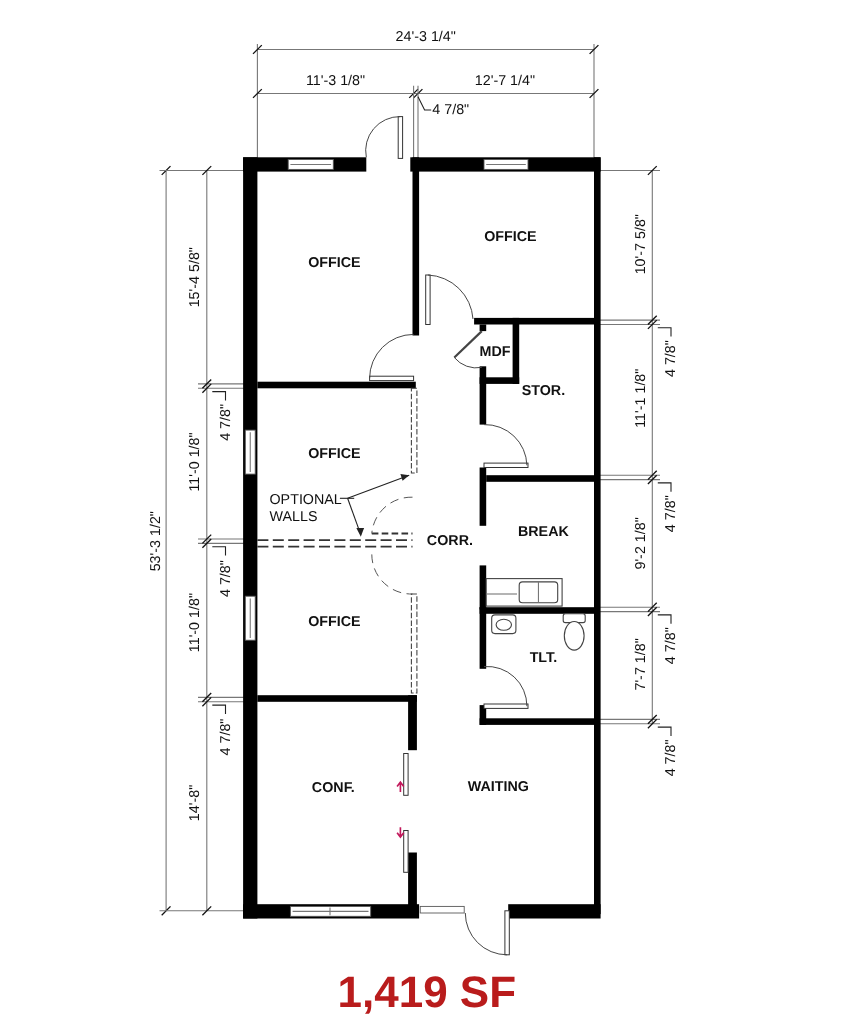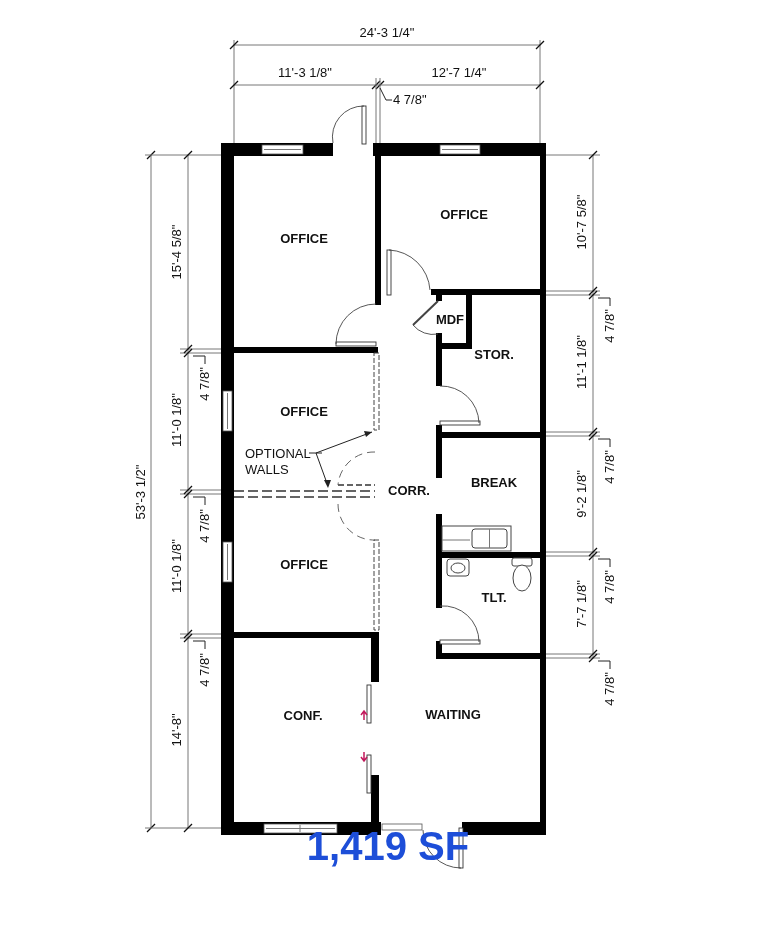--- a/index.html
+++ b/index.html
@@ -11,22 +11,22 @@
   .note { font-family: "Liberation Sans", sans-serif; font-size: 13px; fill: #111; }
   .wall { fill: #000; }
   .dline { stroke: #777; stroke-width: 1; fill: none; }
   .tick { stroke: #111; stroke-width: 1.2; }
   .win { fill: #fff; stroke: #555; stroke-width: 0.8; }
   .door { fill: #fff; stroke: #333; stroke-width: 0.9; }
   .swing { fill: none; stroke: #444; stroke-width: 0.9; }
   .opt { fill: none; stroke: #333; stroke-width: 1.6; stroke-dasharray: 10 4; }
   .optswing { fill: none; stroke: #555; stroke-width: 0.9; stroke-dasharray: 8 5; }
   .fixture { fill: #fff; stroke: #444; stroke-width: 1; }
-  #total-area { position: absolute; left: 0; width: 776px; top: 824px; text-align: center;
-                font-family: "Liberation Sans", sans-serif; font-weight: bold; font-size: 40px; color: #1d4ed8; }
+  #total-area { position: absolute; left: 0; width: 776px; top: 880px; text-align: center;
+                font-family: "Liberation Sans", sans-serif; font-weight: bold; font-size: 40px; color: #b91c1c; }
 </style>
 </head>
 <body>
 
 <svg id="plan" viewBox="0 0 776 928" xmlns="http://www.w3.org/2000/svg">
 
   <g>
     <line class="dline" x1="234" y1="45" x2="540" y2="45"></line>
     <line class="dline" x1="234" y1="40" x2="234" y2="145"></line>
     <line class="dline" x1="540" y1="40" x2="540" y2="145"></line>

